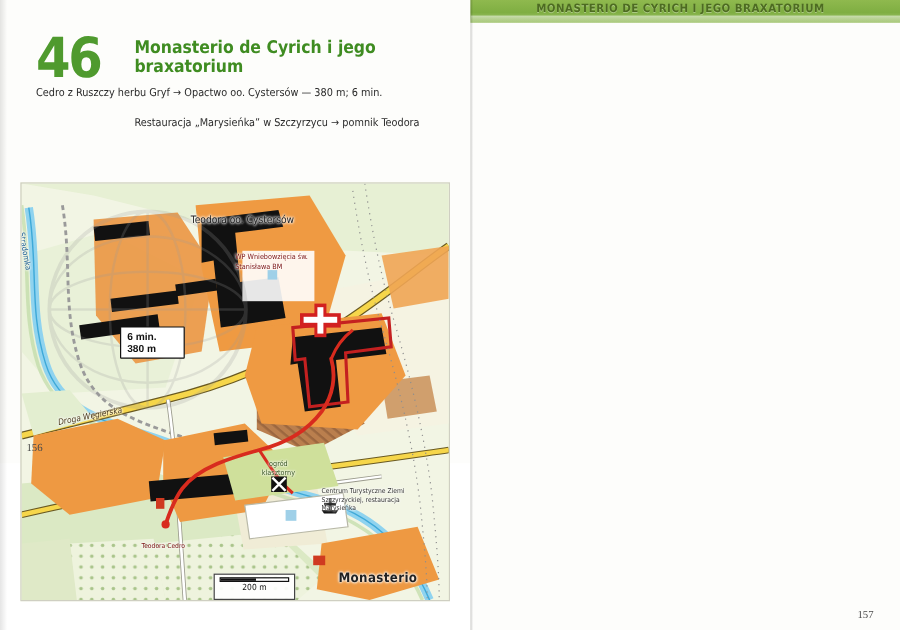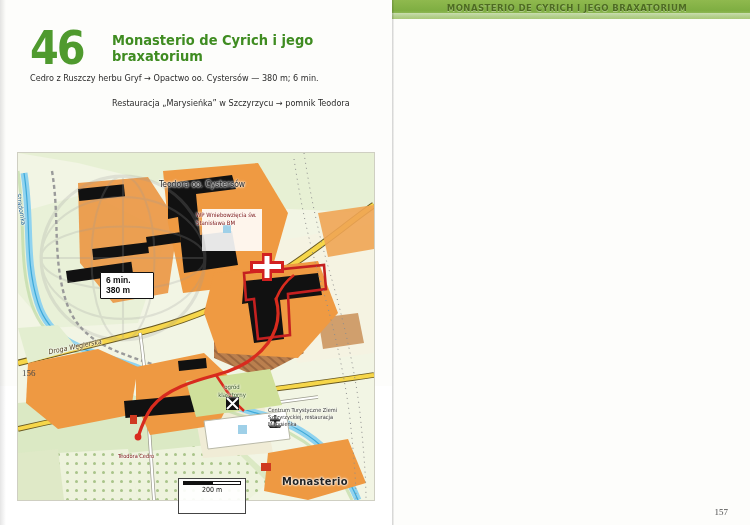--- a/index.html
+++ b/index.html
@@ -103,21 +103,21 @@
   .badge-time{
     position:absolute;left:100px;top:272px;
     background:#ffffff;border:1.2px solid #111;
     padding:2px 22px 3px 5px;border-radius:1px;
     font-family:Liberation Sans, sans-serif;
     font-weight:bold;font-size:8.5px;line-height:10px;color:#111;text-align:left;
   }
   .scalebar{
     position:absolute;left:178px;top:478px;
     background:rgba(255,255,255,.92);border:1px solid #444;
-    padding:2px 4px 19px 4px;
+    padding:2px 4px 5px 4px;
     font-family:"DejaVu Sans Condensed","Liberation Sans",sans-serif;
     font-size:7px;color:#111;text-align:center;
   }
   .scalebar .bar{
     width:58px;height:4px;margin:0 auto 1px auto;
     background:
       linear-gradient(90deg,#111 0 29px,#fff 29px 100%);
     border:.6px solid #111;box-sizing:border-box;
   }
 

